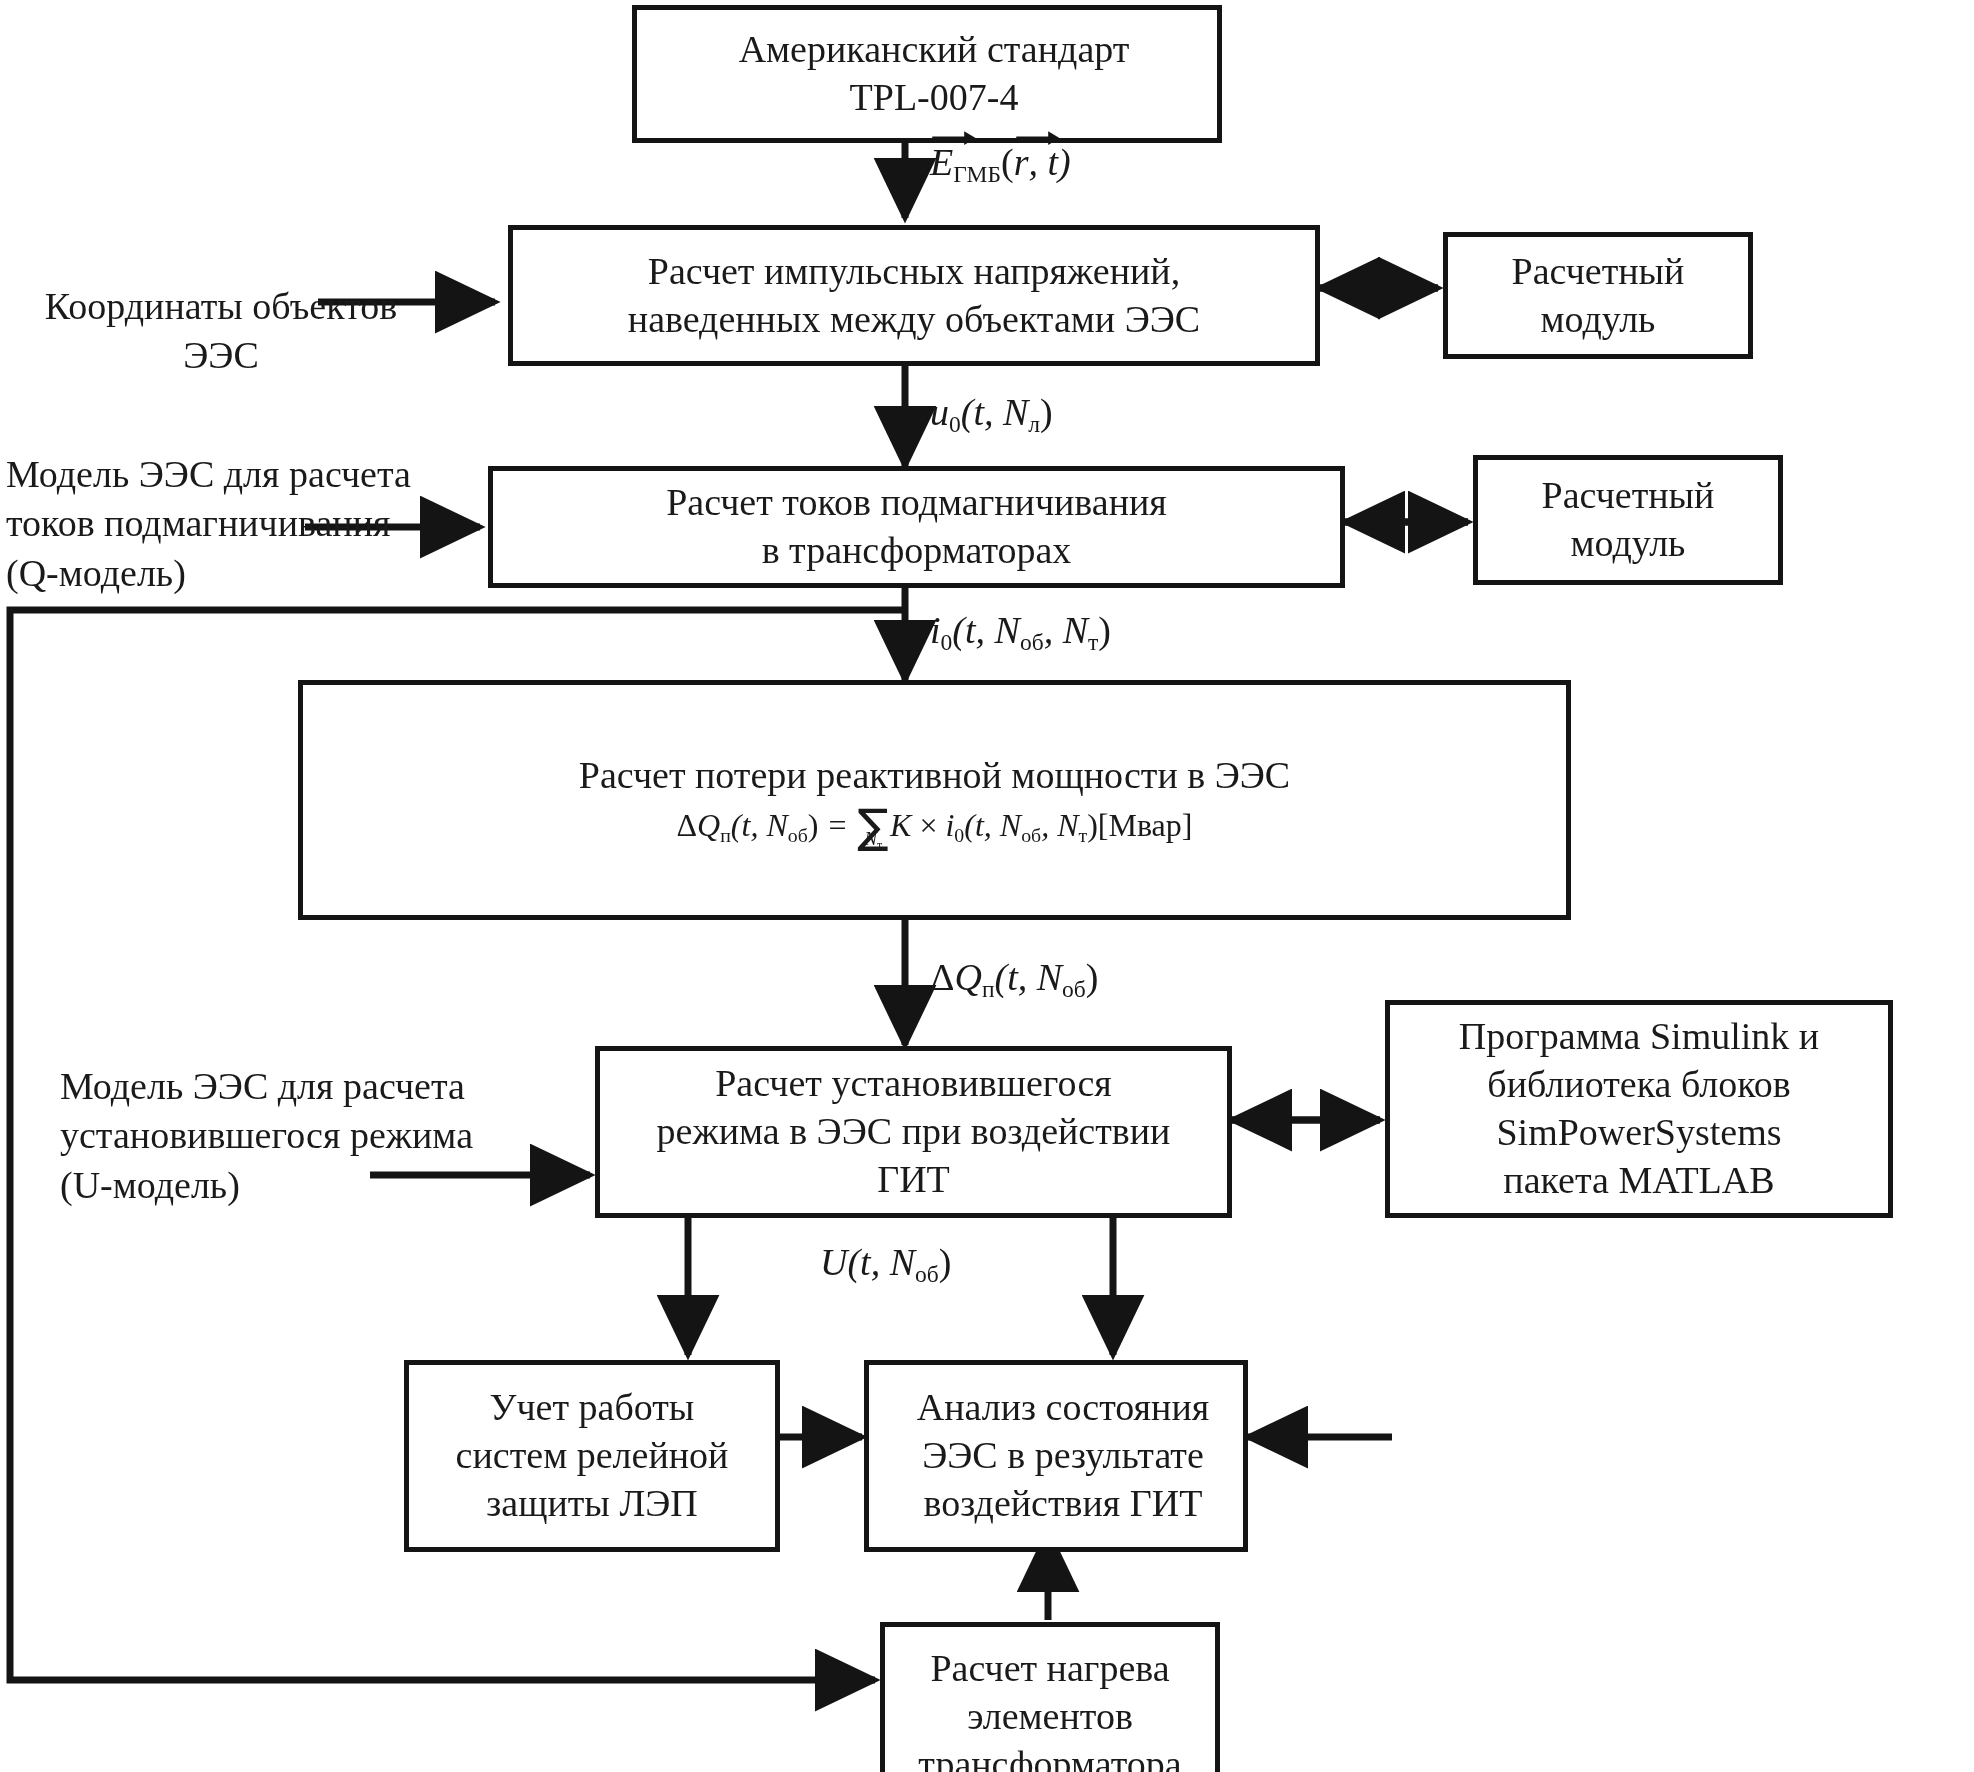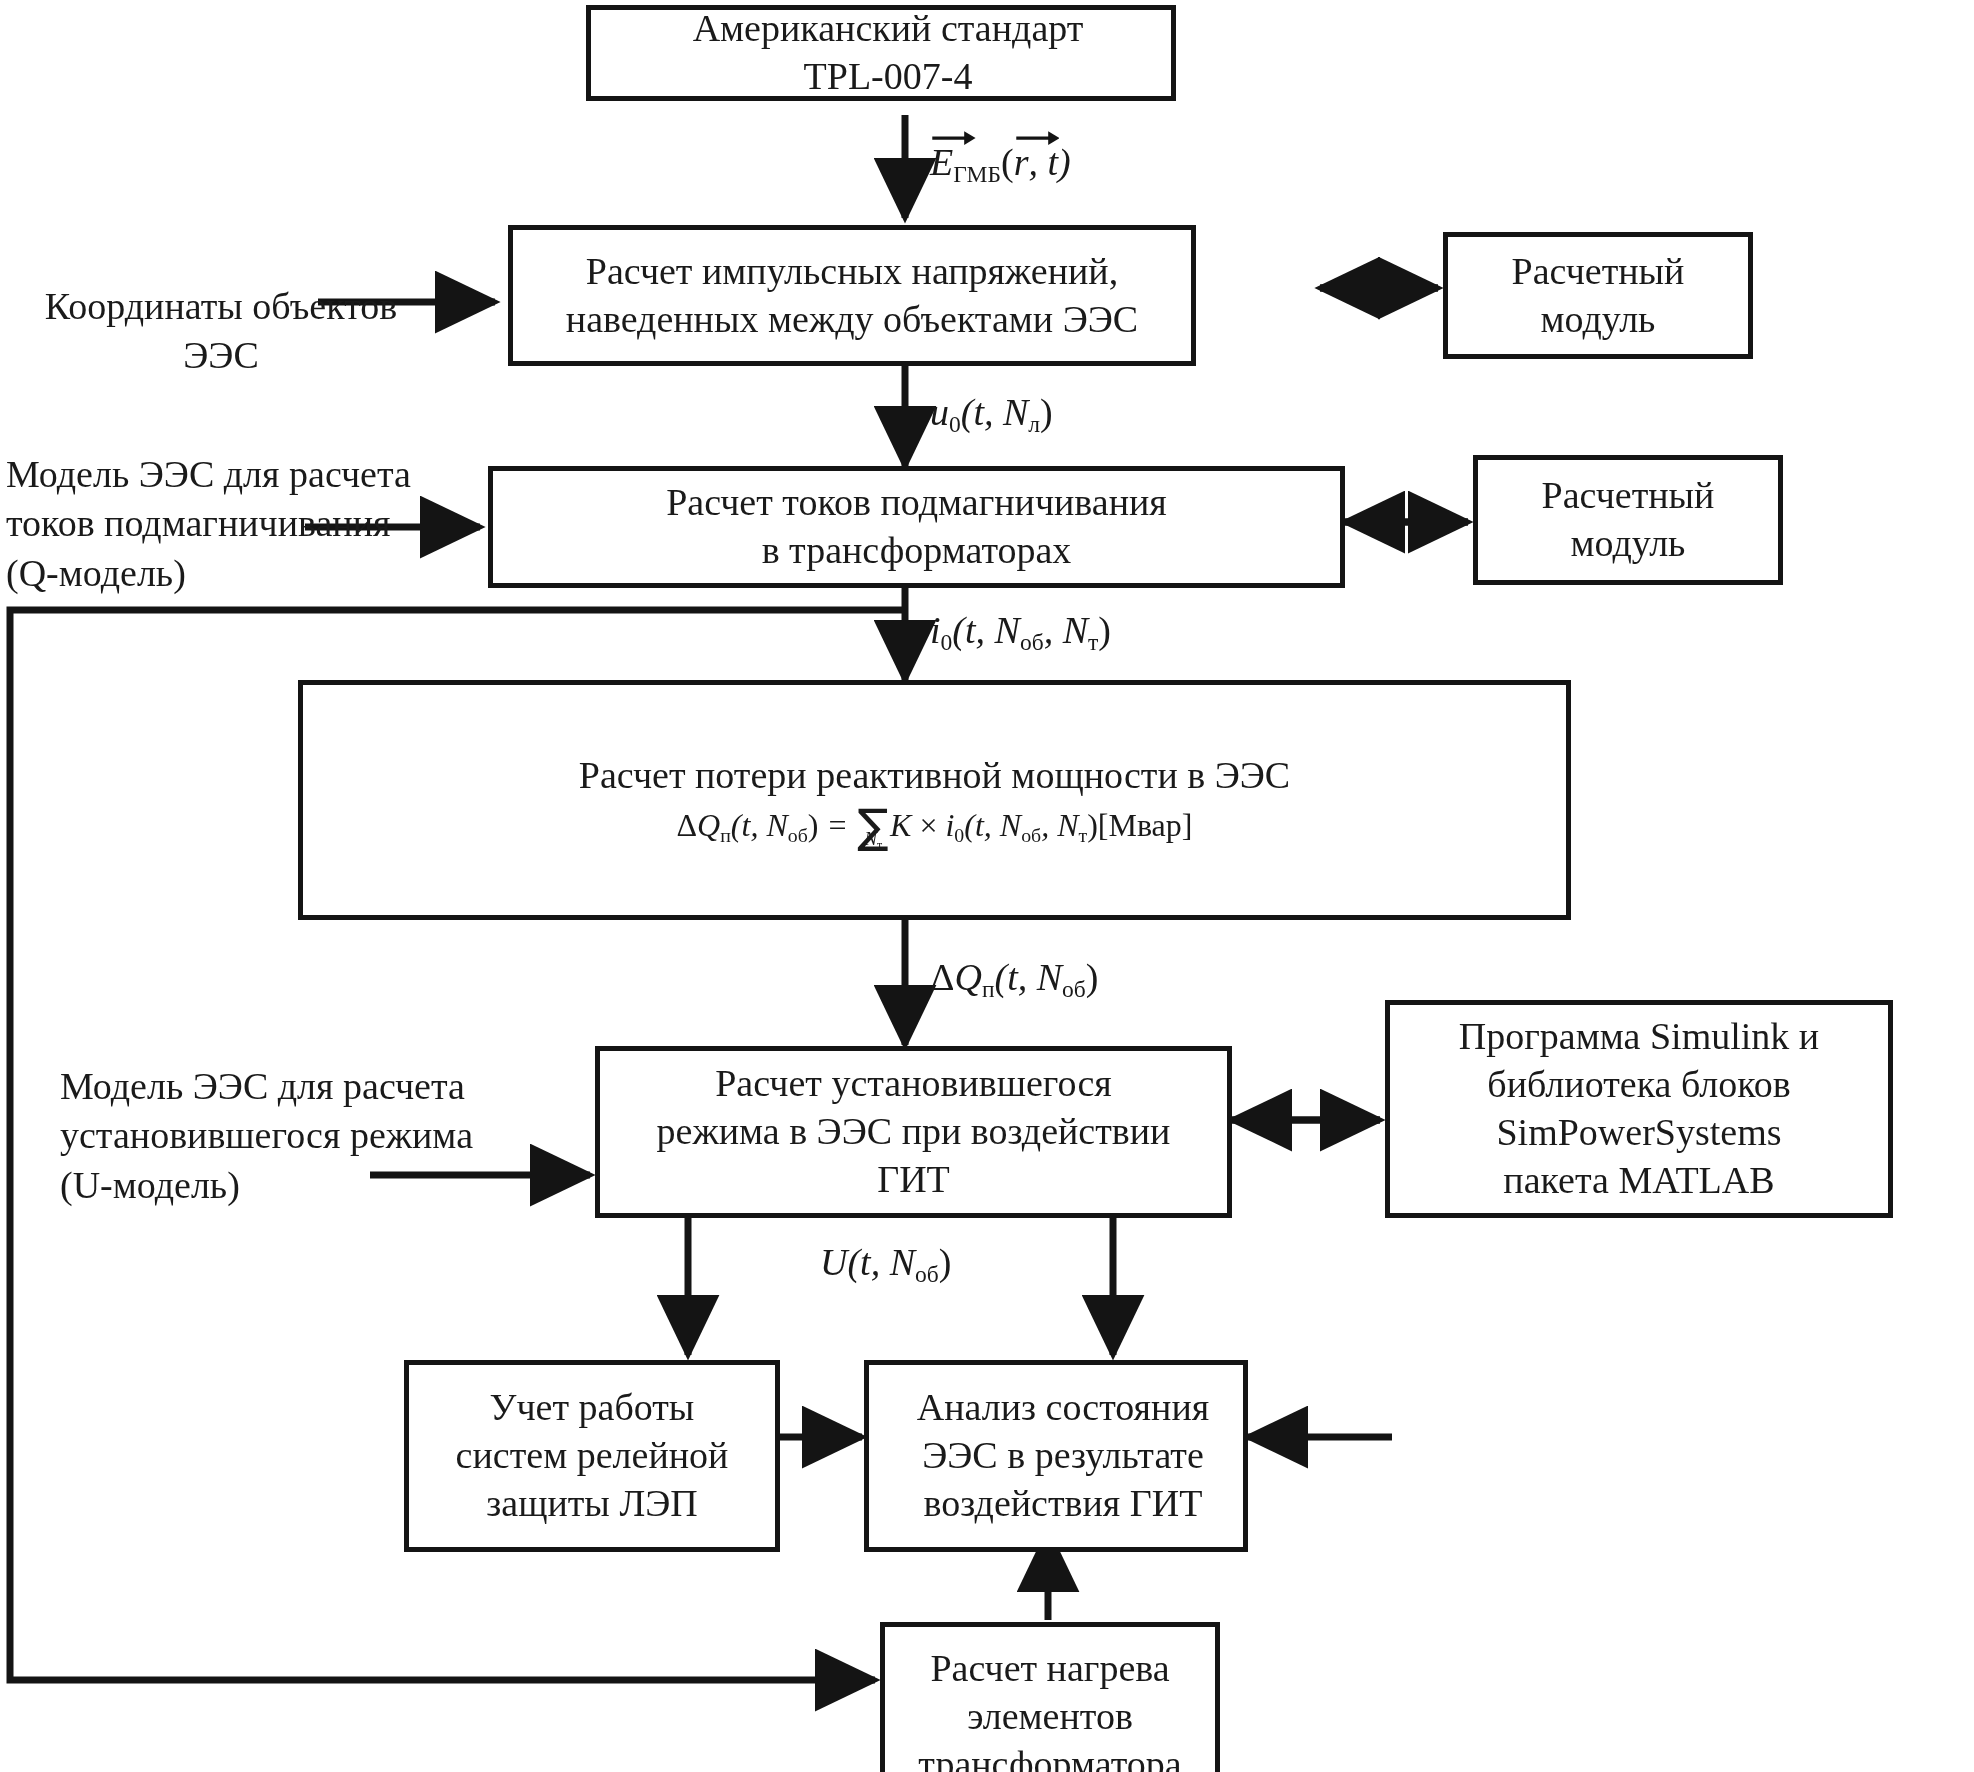--- a/index.html
+++ b/index.html
@@ -148,21 +148,21 @@
       <line x1="1113" y1="1218" x2="1113" y2="1355" marker-end="url(#ah)"></line>
 
       <line x1="762" y1="1437" x2="862" y2="1437" marker-end="url(#ah)"></line>
 
       <line x1="1392" y1="1437" x2="1248" y2="1437" marker-end="url(#ah)"></line>
 
       <line x1="1048" y1="1620" x2="1048" y2="1532" marker-end="url(#ah)"></line>
     </g>
   </svg>
 
-  <div class="box" style="left:586px; top:5px; width:590px; height:96px;padding-left:24px;">
+  <div class="box" style="left:632px; top:5px; width:590px; height:138px;padding-left:24px;">
     <span class="lines-wrap">
       <span class="blk-title">Американский стандарт</span>
       <span class="blk-title">TPL-007-4</span>
     </span>
   </div>
 
   <div class="edgelabel" style="left:930px; top:140px;">
     <span class="vecwrap">
       <span class="it">E</span>
       <svg class="arw" viewBox="0 0 40 14" preserveAspectRatio="none">
@@ -175,21 +175,21 @@
         <path d="M30,2 L40,8 L30,14 z" fill="#141414"></path>
       </svg>
     </span><span class="it">, t)</span>
   </div>
 
   <div class="freetext ctr" style="left:6px; top:240px; width:430px;">
     <span class="blk-title">Координаты объектов</span>
     <span class="blk-title">ЭЭС</span>
   </div>
 
-  <div class="box" style="left:508px; top:225px; width:688px; height:141px;">
+  <div class="box" style="left:508px; top:225px; width:812px; height:141px;">
     <span class="lines-wrap">
       <span class="blk-title">Расчет импульсных напряжений,</span>
       <span class="blk-title">наведенных между объектами ЭЭС</span>
     </span>
   </div>
 
   <div class="box" style="left:1443px; top:232px; width:310px; height:127px;">
     <span class="lines-wrap">
       <span class="blk-title">Расчетный</span>
       <span class="blk-title">модуль</span>

